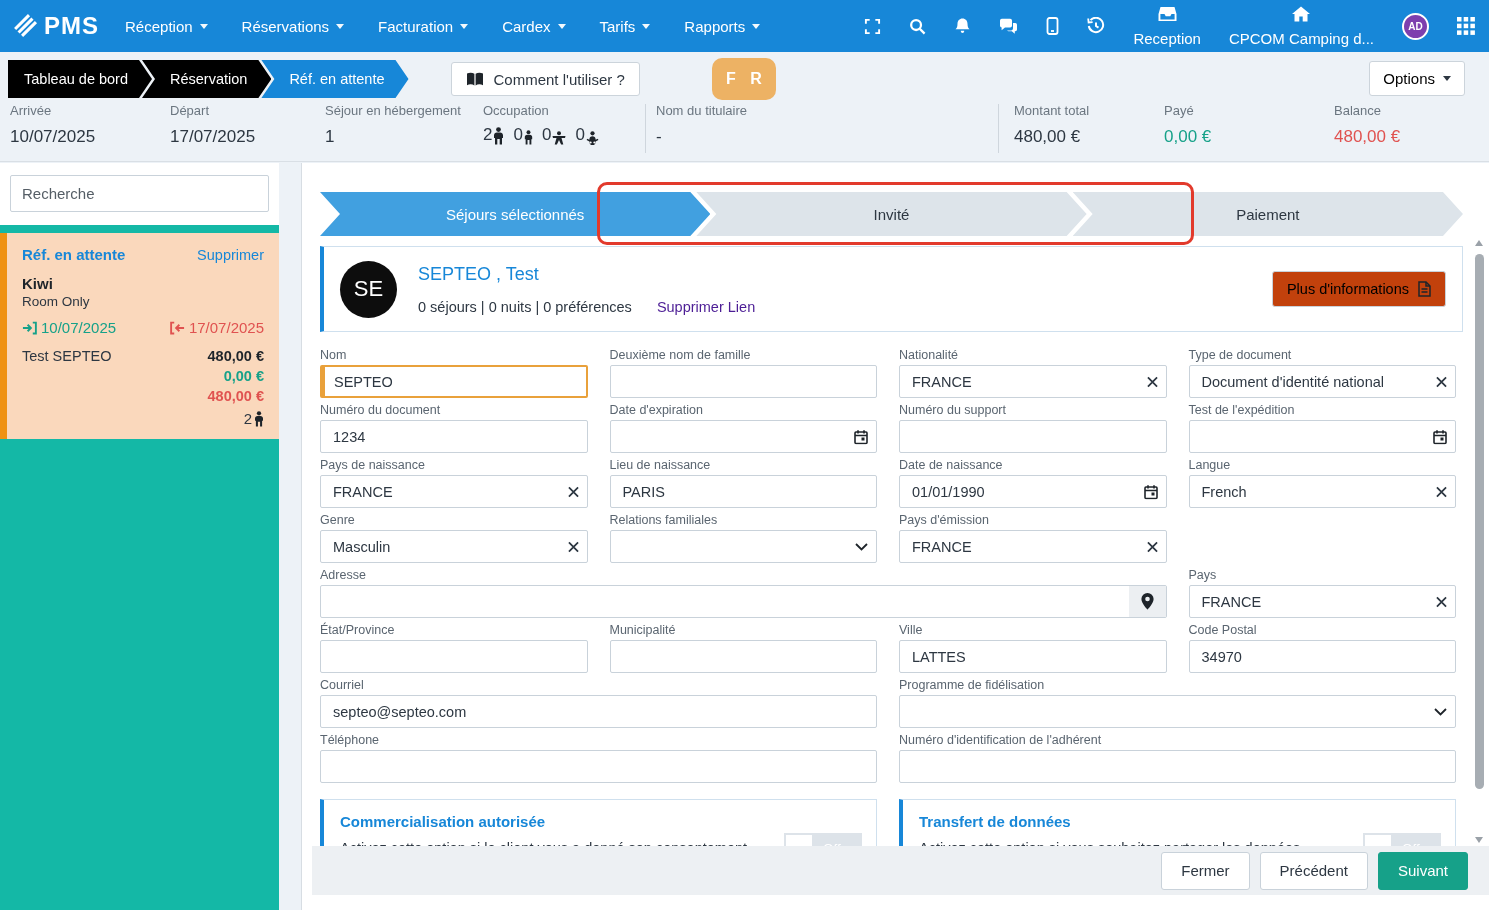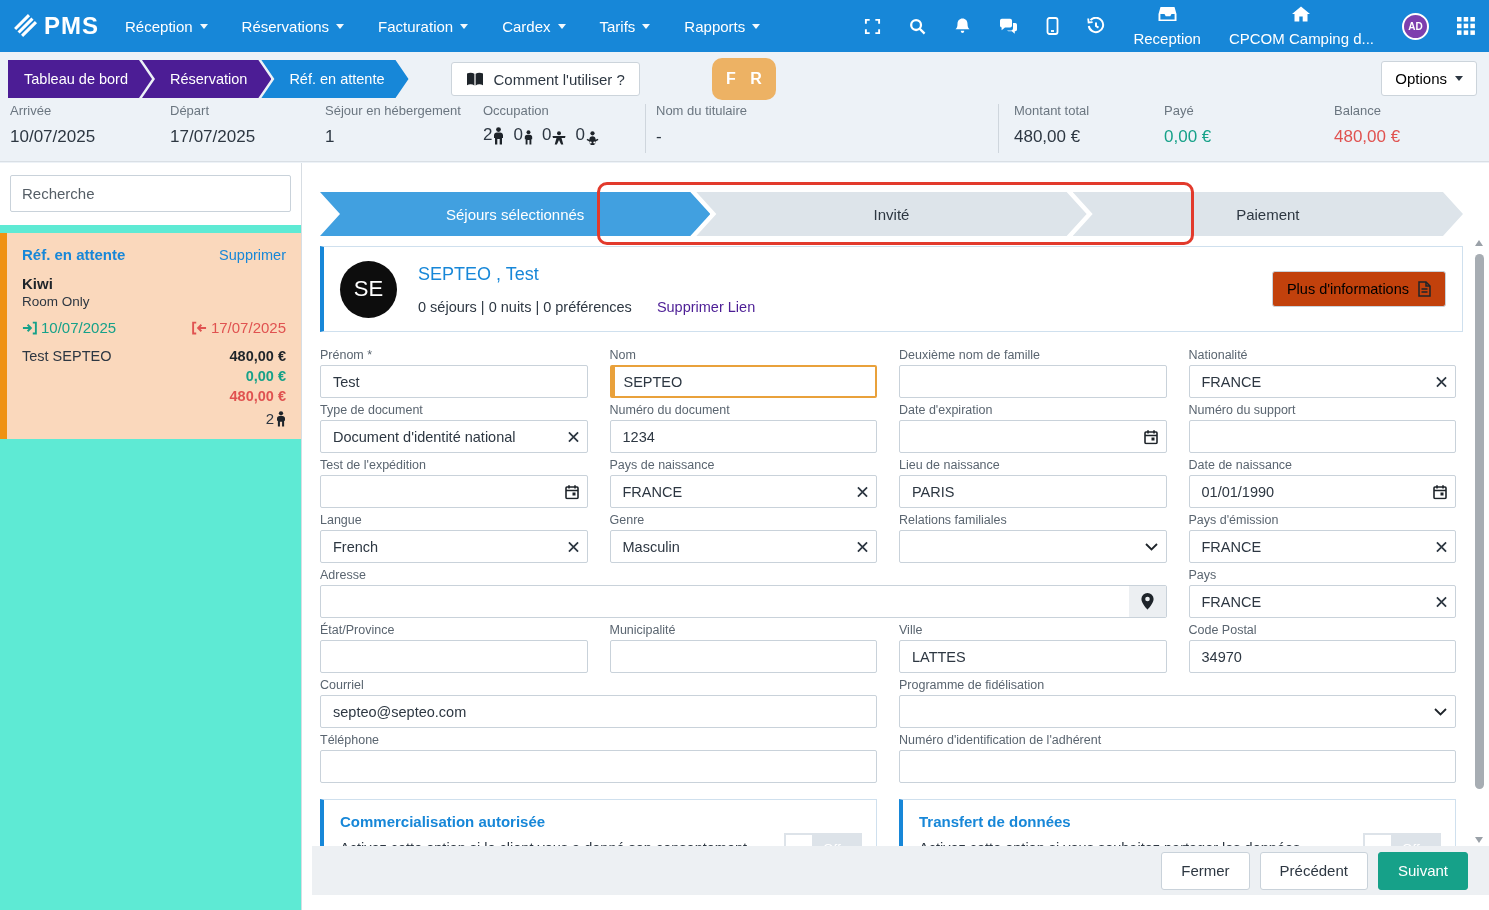--- a/index.html
+++ b/index.html
@@ -30,48 +30,48 @@
     font-size:10px; font-weight:bold;
   }
   
   .crumbbar { position:absolute; top:57px; left:0; width:100%; height:44px; display:flex; align-items:center; padding-left:8px; }
   .crumb {
     height:38px; display:flex; align-items:center; color:#fff; font-size:14.5px;
     padding:0 24px 0 28px; margin-left:-10px;
     clip-path:polygon(0 0, calc(100% - 13px) 0, 100% 50%, calc(100% - 13px) 100%, 0 100%, 13px 50%);
   }
   .crumb:first-child { margin-left:0; padding-left:16px; clip-path:polygon(0 0, calc(100% - 13px) 0, 100% 50%, calc(100% - 13px) 100%, 0 100%); }
-  .crumb.light { background:#4c1d95; }
+  .crumb.light { background:#000000; }
   .crumb.dark { background:#1787d8; }
   .help-btn {
     margin-left:42px; height:34px; background:#fff; border:1px solid #ccd4db; border-radius:3px;
     display:flex; align-items:center; gap:10px; padding:0 14px; font-size:15px; color:#2d3742; cursor:pointer;
   }
   .lang-badge {
     position:absolute; left:712px; top:1px; width:64px; height:42px; background:#edb264;
     border-radius:10px; color:#fff; font-weight:bold; font-size:16px; letter-spacing:5px;
     display:flex; align-items:center; justify-content:center; padding-left:5px;
   }
   .options-btn {
-    position:absolute; right:12px; top:4px; height:35px; background:#fff; border:1px solid #ccd4db;
+    position:absolute; right:24px; top:4px; height:35px; background:#fff; border:1px solid #ccd4db;
     border-radius:3px; display:flex; align-items:center; gap:8px; padding:0 13px; font-size:15px; cursor:pointer;
   }
   .caret-dark { width:0;height:0;border-left:4px solid transparent;border-right:4px solid transparent;border-top:5px solid #2d3742; }
   
   .summary { position:absolute; top:101px; left:0; width:100%; height:61px; display:flex; border-bottom:1px solid #d9dfe5; }
   .sum-col { padding:2px 0 0 10px; }
   .sum-label { font-size:13px; color:#6b7680; }
   .sum-value { font-size:17px; color:#2d3742; margin-top:9px; }
   .sum-value.teal { color:#16a189; }
   .sum-value.red { color:#e05250; }
   .v-div { width:1px; background:#cfd6dd; margin:3px 0 8px 0; }
   .occ-row { display:flex; align-items:flex-end; gap:9px; margin-top:7px; font-size:17px; }
   .occ-item { display:flex; align-items:flex-end; gap:1px; }
   
-  .sidebar { position:absolute; left:0; top:163px; width:301px; bottom:0; background:#5eead4; }
+  .sidebar { position:absolute; left:0; top:163px; width:279px; bottom:0; background:#14b8a6; }
   .search-wrap { background:#fff; padding:12px 10px 13px 10px; }
   .search-input {
     width:100%; height:37px; border:1px solid #c9d2da; border-radius:2px; padding:0 11px;
     font-size:15px; font-family:inherit; color:#2d3742; background:#fff;
   }
   .search-input::placeholder { color:#555e66; opacity:1; }
   .resa-card {
     margin-top:8px; background:#fad8bc; border-left:7px solid #ef9213; padding:13px 15px 12px 15px;
   }
   .card-top { display:flex; justify-content:space-between; align-items:baseline; }
@@ -469,24 +469,20 @@
             <path d="M1 1h7l4 4v10H1z"></path>
             <path d="M8 1v4h4M3.5 8h6M3.5 11h6"></path>
           </svg>
       </span>
     </button>
   </div>
 
   <div class="form-grid">
 
     <div class="field">
-      <div class="f-label">Prénom *</div>
-      <div class="iw"><input class="tb" value="Test" style=""></div>
-    </div>
-    <div class="field">
       <div class="f-label">Nom</div>
       <div class="iw"><input class="tb hl" value="SEPTEO" style=""></div>
     </div>
     <div class="field">
       <div class="f-label">Deuxième nom de famille</div>
       <div class="iw"><input class="tb" value="" style=""></div>
     </div>
     <div class="field">
       <div class="f-label">Nationalité</div>
       <div class="iw">

